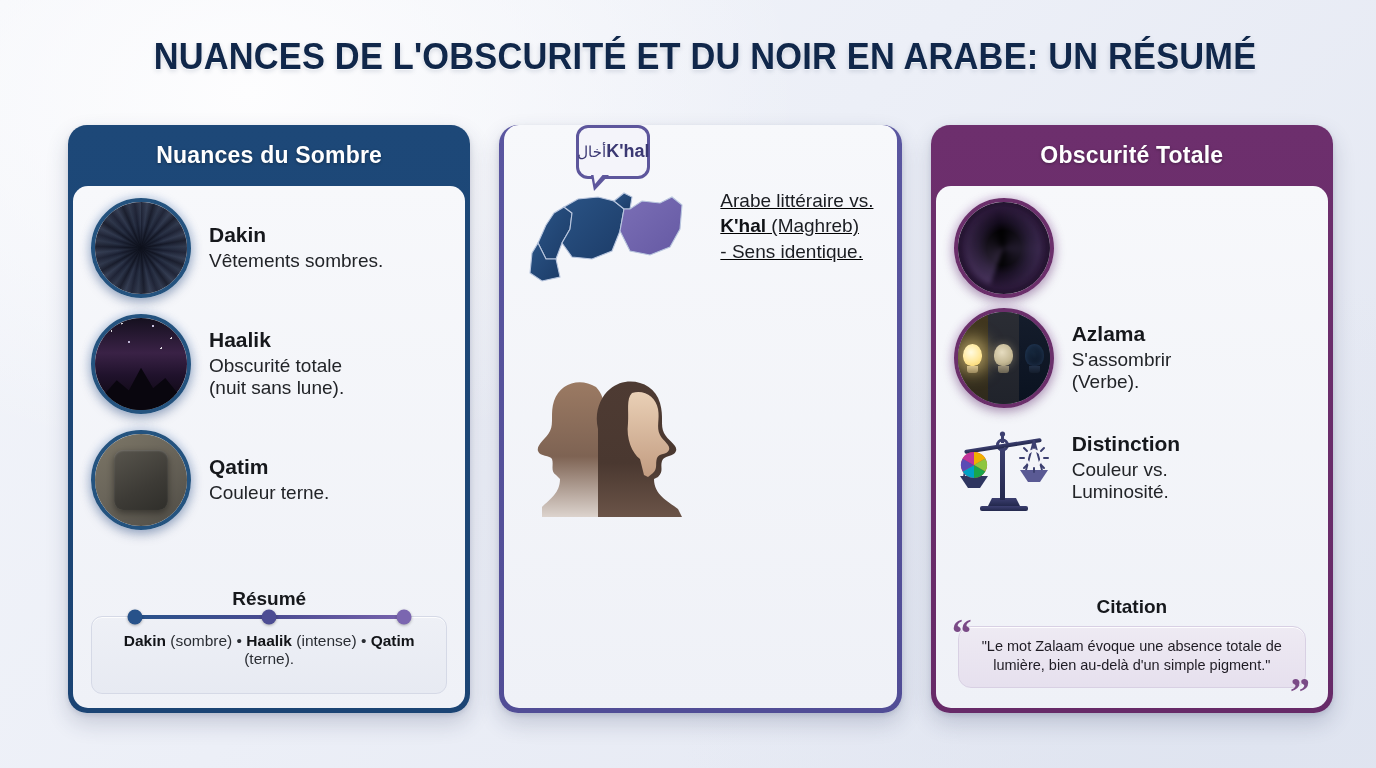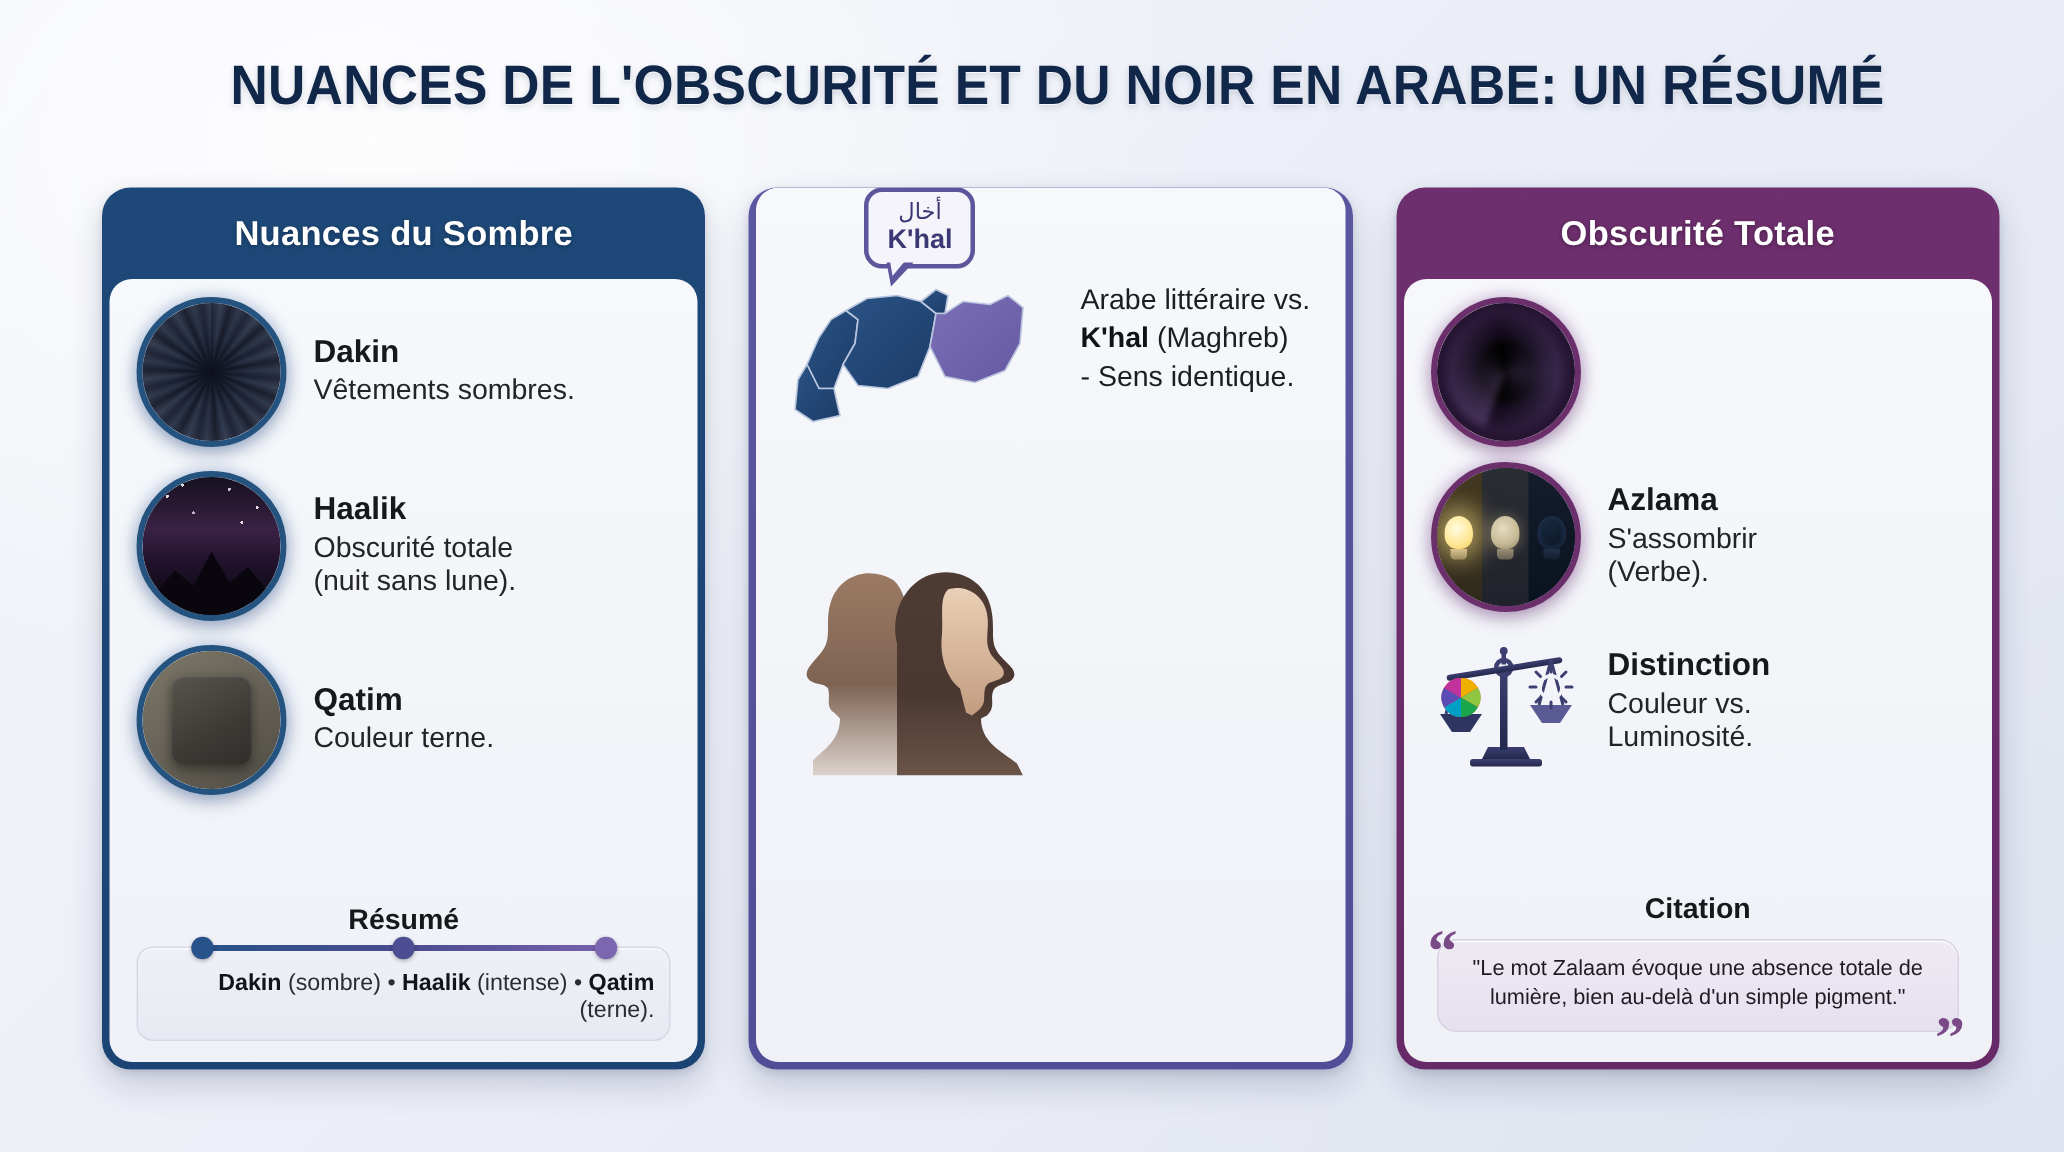--- a/index.html
+++ b/index.html
@@ -195,22 +195,22 @@
   .footer-title {
     text-align:center; font-size: 19px; font-weight:bold; color:#16181c;
     margin-bottom: 6px;
   }
   
   .summary-box {
     position: relative;
     border-radius: 11px;
     background: linear-gradient(180deg,#eef0f6 0%,#e7eaf2 100%);
     border: 1px solid #d5d9e6;
-    padding: 15px 10px 10px 10px;
-    text-align:right;
+    padding: 15px 10px 25px 10px;
+    text-align:center;
     box-shadow: inset 0 1px 0 rgba(255,255,255,0.8);
   }
   .track {
     position:absolute; top: -2px; left: 12%; right: 12%;
     height: 4px; border-radius: 2px;
     background: linear-gradient(90deg, #27528a 0%, #4a4b91 50%, #7662ac 100%);
   }
   .track .dot {
     position:absolute; top:50%; width:15px; height:15px; border-radius:50%;
     transform: translate(-50%,-50%);
@@ -237,34 +237,34 @@
   }
   .qmark {
     position:absolute; font-size: 40px; font-weight:bold; color:#7a4a86;
     font-family: "Liberation Serif", serif; line-height: 1;
   }
   .qmark.open  { left: -2px; top: -10px; }
   .qmark.close { right: 0px;  bottom: -18px; }
 
   
   .c2 .card-body { padding: 16px 20px 16px 16px; justify-content: flex-start; }
-  .row2 { display:flex; align-items:center; gap: 14px; }
+  .row2 { display:flex; align-items:center; gap: 14px; text-decoration: underline; }
   .row2.first { margin-top: 6px; }
   .row2.second { margin-top: 58px; }
   .row2 .art { flex: 0 0 186px; height: 158px; position:relative; }
   .row2 .txt { font-size: 19px; line-height: 1.32; color:#1b1d22; }
   .row2 .txt b { font-weight:bold; color:#101216; }
 
   .bubble {
     position:absolute; left: 72px; top: 0;
     width: 74px; height: 54px;
     border: 3px solid #5d569c;
     border-radius: 12px;
     background: #f4f4fa;
-    display:flex; flex-direction:column; align-items:center; justify-content:center;
+    display:flex; align-items:center; justify-content:center;
     z-index: 3;
   }
   .bubble .ar { font-size: 15px; color:#3b3873; line-height:1.05; }
   .bubble .lat { font-size: 18px; font-weight:bold; color:#3b3873; line-height:1.1; }
   .bubble .tail {
     position:absolute; left: 12px; bottom: -15px;
     width: 0; height: 0;
     border-left: 3px solid transparent;
     border-right: 15px solid transparent;
     border-top: 16px solid #5d569c;

